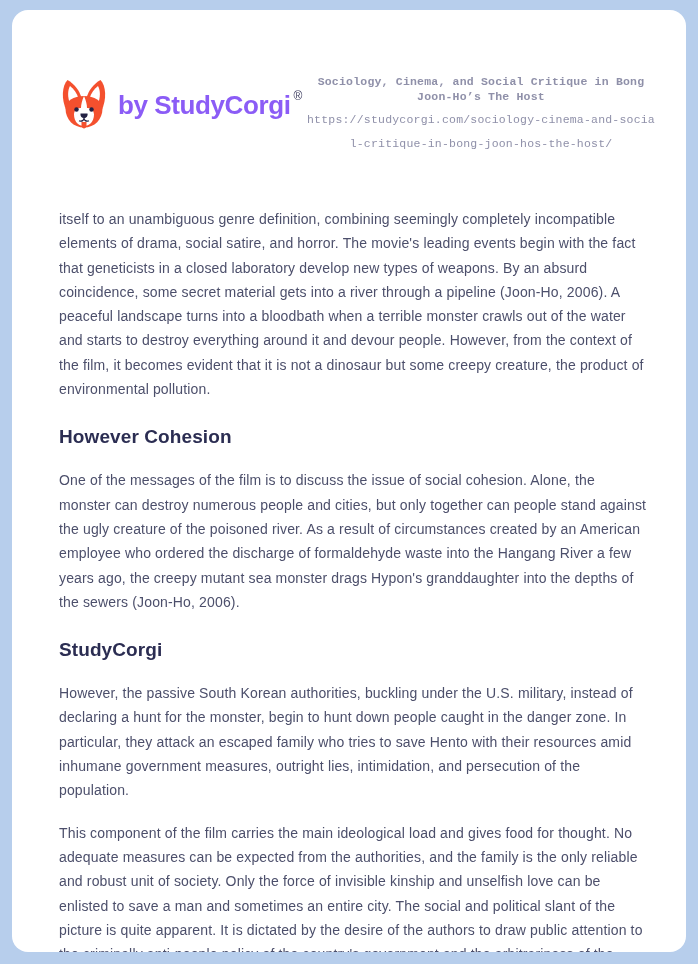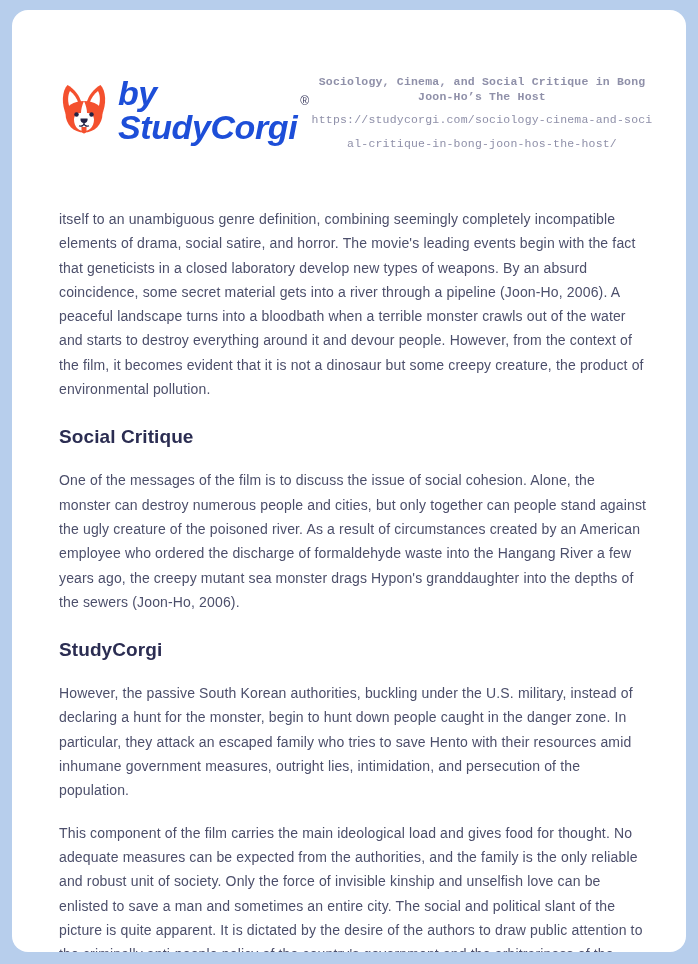--- a/index.html
+++ b/index.html
@@ -34,26 +34,25 @@
     margin-top: 12px;
   }
   .logo {
     width: 50px;
     height: 58px;
     flex: 0 0 auto;
   }
   .logo svg { width: 50px; height: 58px; display: block; }
   .brand-text {
     margin-left: 9px;
-    font-size: 34px;
+    font-size: 26px;
     font-weight: 800;
     letter-spacing: -0.4px;
-    color: #1d4ed8;
+    color: #8b5cf6;
     line-height: 1;
-    font-style: italic;
   }
   .reg-mark {
     font-size: 12px;
     font-weight: 400;
     color: #3C3C60;
     margin-left: 3px;
     position: relative;
     top: -9px;
   }
   .doc-meta {
@@ -132,21 +131,21 @@
     </div>
     <div class="doc-meta">
       <div class="doc-title">Sociology, Cinema, and Social Critique in Bong Joon-Ho’s The Host</div>
       <a class="doc-url" href="#">https://studycorgi.com/sociology-cinema-and-social-critique-in-bong-joon-hos-the-host/</a>
     </div>
   </header>
 
   <main class="doc-body">
     <p>itself to an unambiguous genre definition, combining seemingly completely incompatible elements of drama, social satire, and horror. The movie's leading events begin with the fact that geneticists in a closed laboratory develop new types of weapons. By an absurd coincidence, some secret material gets into a river through a pipeline (Joon-Ho, 2006). A peaceful landscape turns into a bloodbath when a terrible monster crawls out of the water and starts to destroy everything around it and devour people. However, from the context of the film, it becomes evident that it is not a dinosaur but some creepy creature, the product of environmental pollution.</p>
 
-    <h2>Social Critique</h2>
+    <h2>However Cohesion</h2>
     <p>One of the messages of the film is to discuss the issue of social cohesion. Alone, the monster can destroy numerous people and cities, but only together can people stand against the ugly creature of the poisoned river. As a result of circumstances created by an American employee who ordered the discharge of formaldehyde waste into the Hangang River a few years ago, the creepy mutant sea monster drags Hypon's granddaughter into the depths of the sewers (Joon-Ho, 2006).</p>
 
     <h2>StudyCorgi</h2>
     <p>However, the passive South Korean authorities, buckling under the U.S. military, instead of declaring a hunt for the monster, begin to hunt down people caught in the danger zone. In particular, they attack an escaped family who tries to save Hento with their resources amid inhumane government measures, outright lies, intimidation, and persecution of the population.</p>
     <p>This component of the film carries the main ideological load and gives food for thought. No adequate measures can be expected from the authorities, and the family is the only reliable and robust unit of society. Only the force of invisible kinship and unselfish love can be enlisted to save a man and sometimes an entire city. The social and political slant of the picture is quite apparent. It is dictated by the desire of the authors to draw public attention to the criminally anti-people policy of the country's government and the arbitrariness of the American armed forces stationed in South</p>
   </main>
 
 </div>
 
 </body></html>

